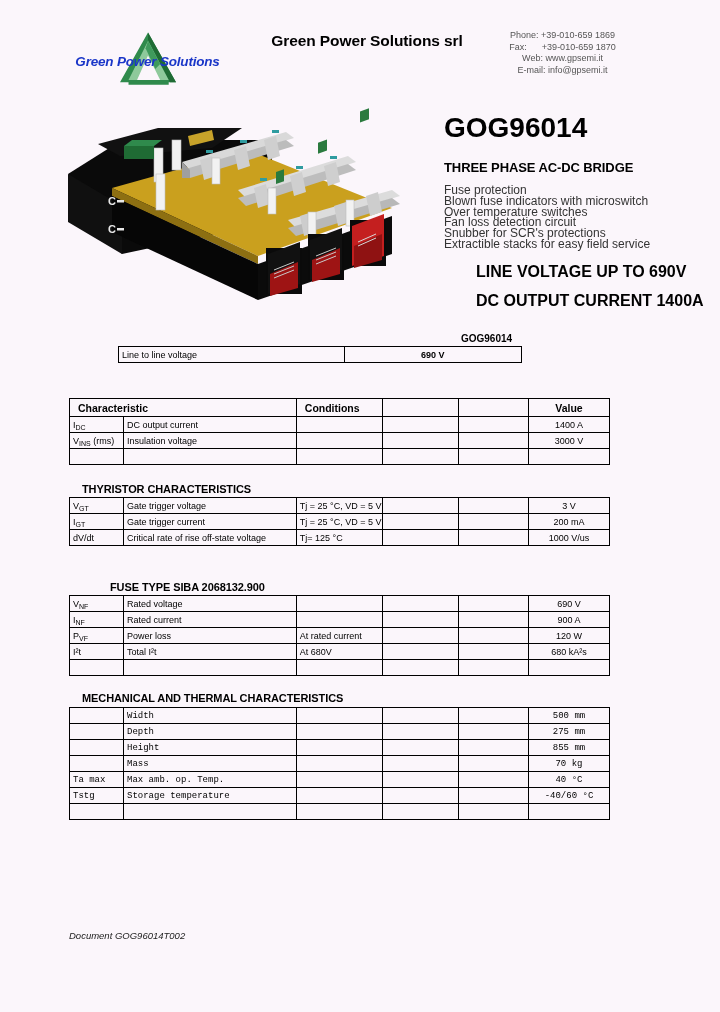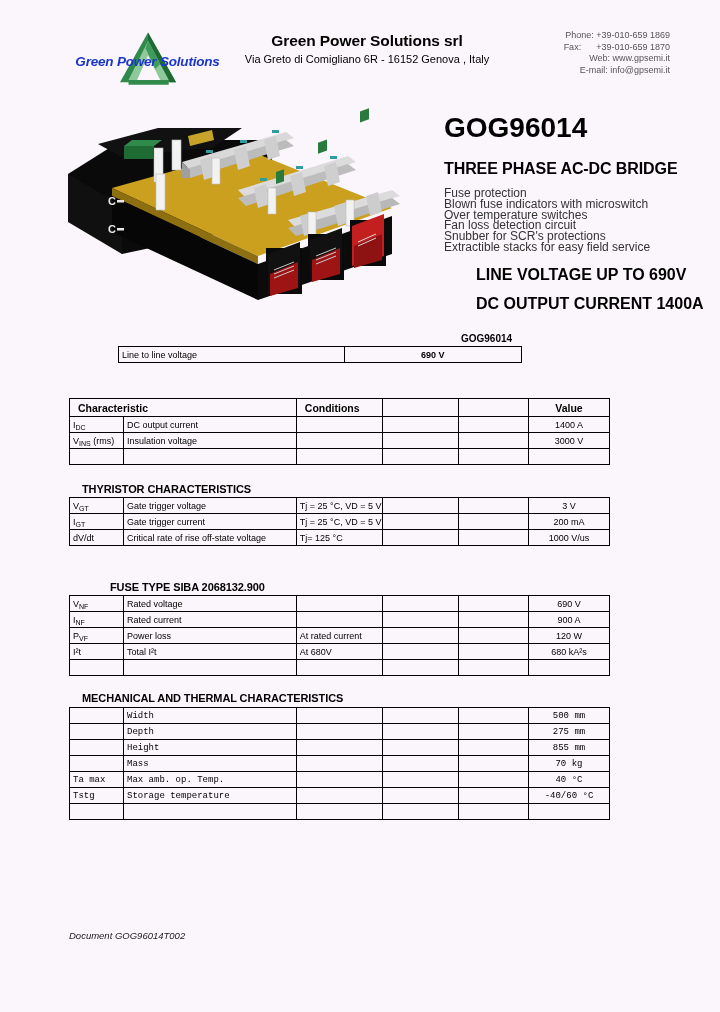--- a/index.html
+++ b/index.html
@@ -66,21 +66,21 @@
   }
   .company-addr {
     margin-top: 3px;
     font-size: 11px;
     white-space: nowrap;
   }
   .contact-block {
     position: absolute;
     left: 455px; top: 8px;
     width: 215px;
-    text-align: right;
+    text-align: center;
     font-size: 9px;
     line-height: 11.5px;
     color: #555;
   }
   .contact-block .cline {
     white-space: nowrap;
   }
 
   
   .product-img {
@@ -96,21 +96,21 @@
     width: 250px;
   }
   .part-number {
     font-size: 28px;
     font-weight: bold;
     letter-spacing: 0px;
     line-height: 32px;
   }
   .product-type {
     margin-top: 16px;
-    font-size: 16px;
+    font-size: 13px;
     font-weight: bold;
     letter-spacing: -0.1px;
     white-space: nowrap;
   }
   .feature-list {
     margin-top: 10px;
     font-size: 12px;
     line-height: 10.8px;
     color: #333;
   }
@@ -202,21 +202,20 @@
         <polygon points="50,4 96,86 86,86 50,16" fill="#1f6b34"></polygon>
         <polygon points="50,18 84,82 70,82 50,42 32,82 18,82" fill="#8ec99b"></polygon>
         <polygon points="18,82 84,82 84,90 18,90" fill="#2f8a4c"></polygon>
         <polygon points="50,18 70,56 62,64 46,30" fill="#3f9a5c"></polygon>
       </svg>
       <div class="logo-text">Green Power Solutions</div>
     </div>
 
     <div class="company-block">
       <div class="company-name">Green Power Solutions srl</div>
-      <div class="company-addr">Via Greto di Comigliano 6R -  16152 Genova , Italy</div>
     </div>
 
     <div class="contact-block">
       <div class="cline">
         <span>Phone:</span>
         <span>+39-010-659 1869</span>
       </div>
       <div class="cline">
         <span>Fax:</span>
         <span style="display:inline-block;width:10px"></span>

